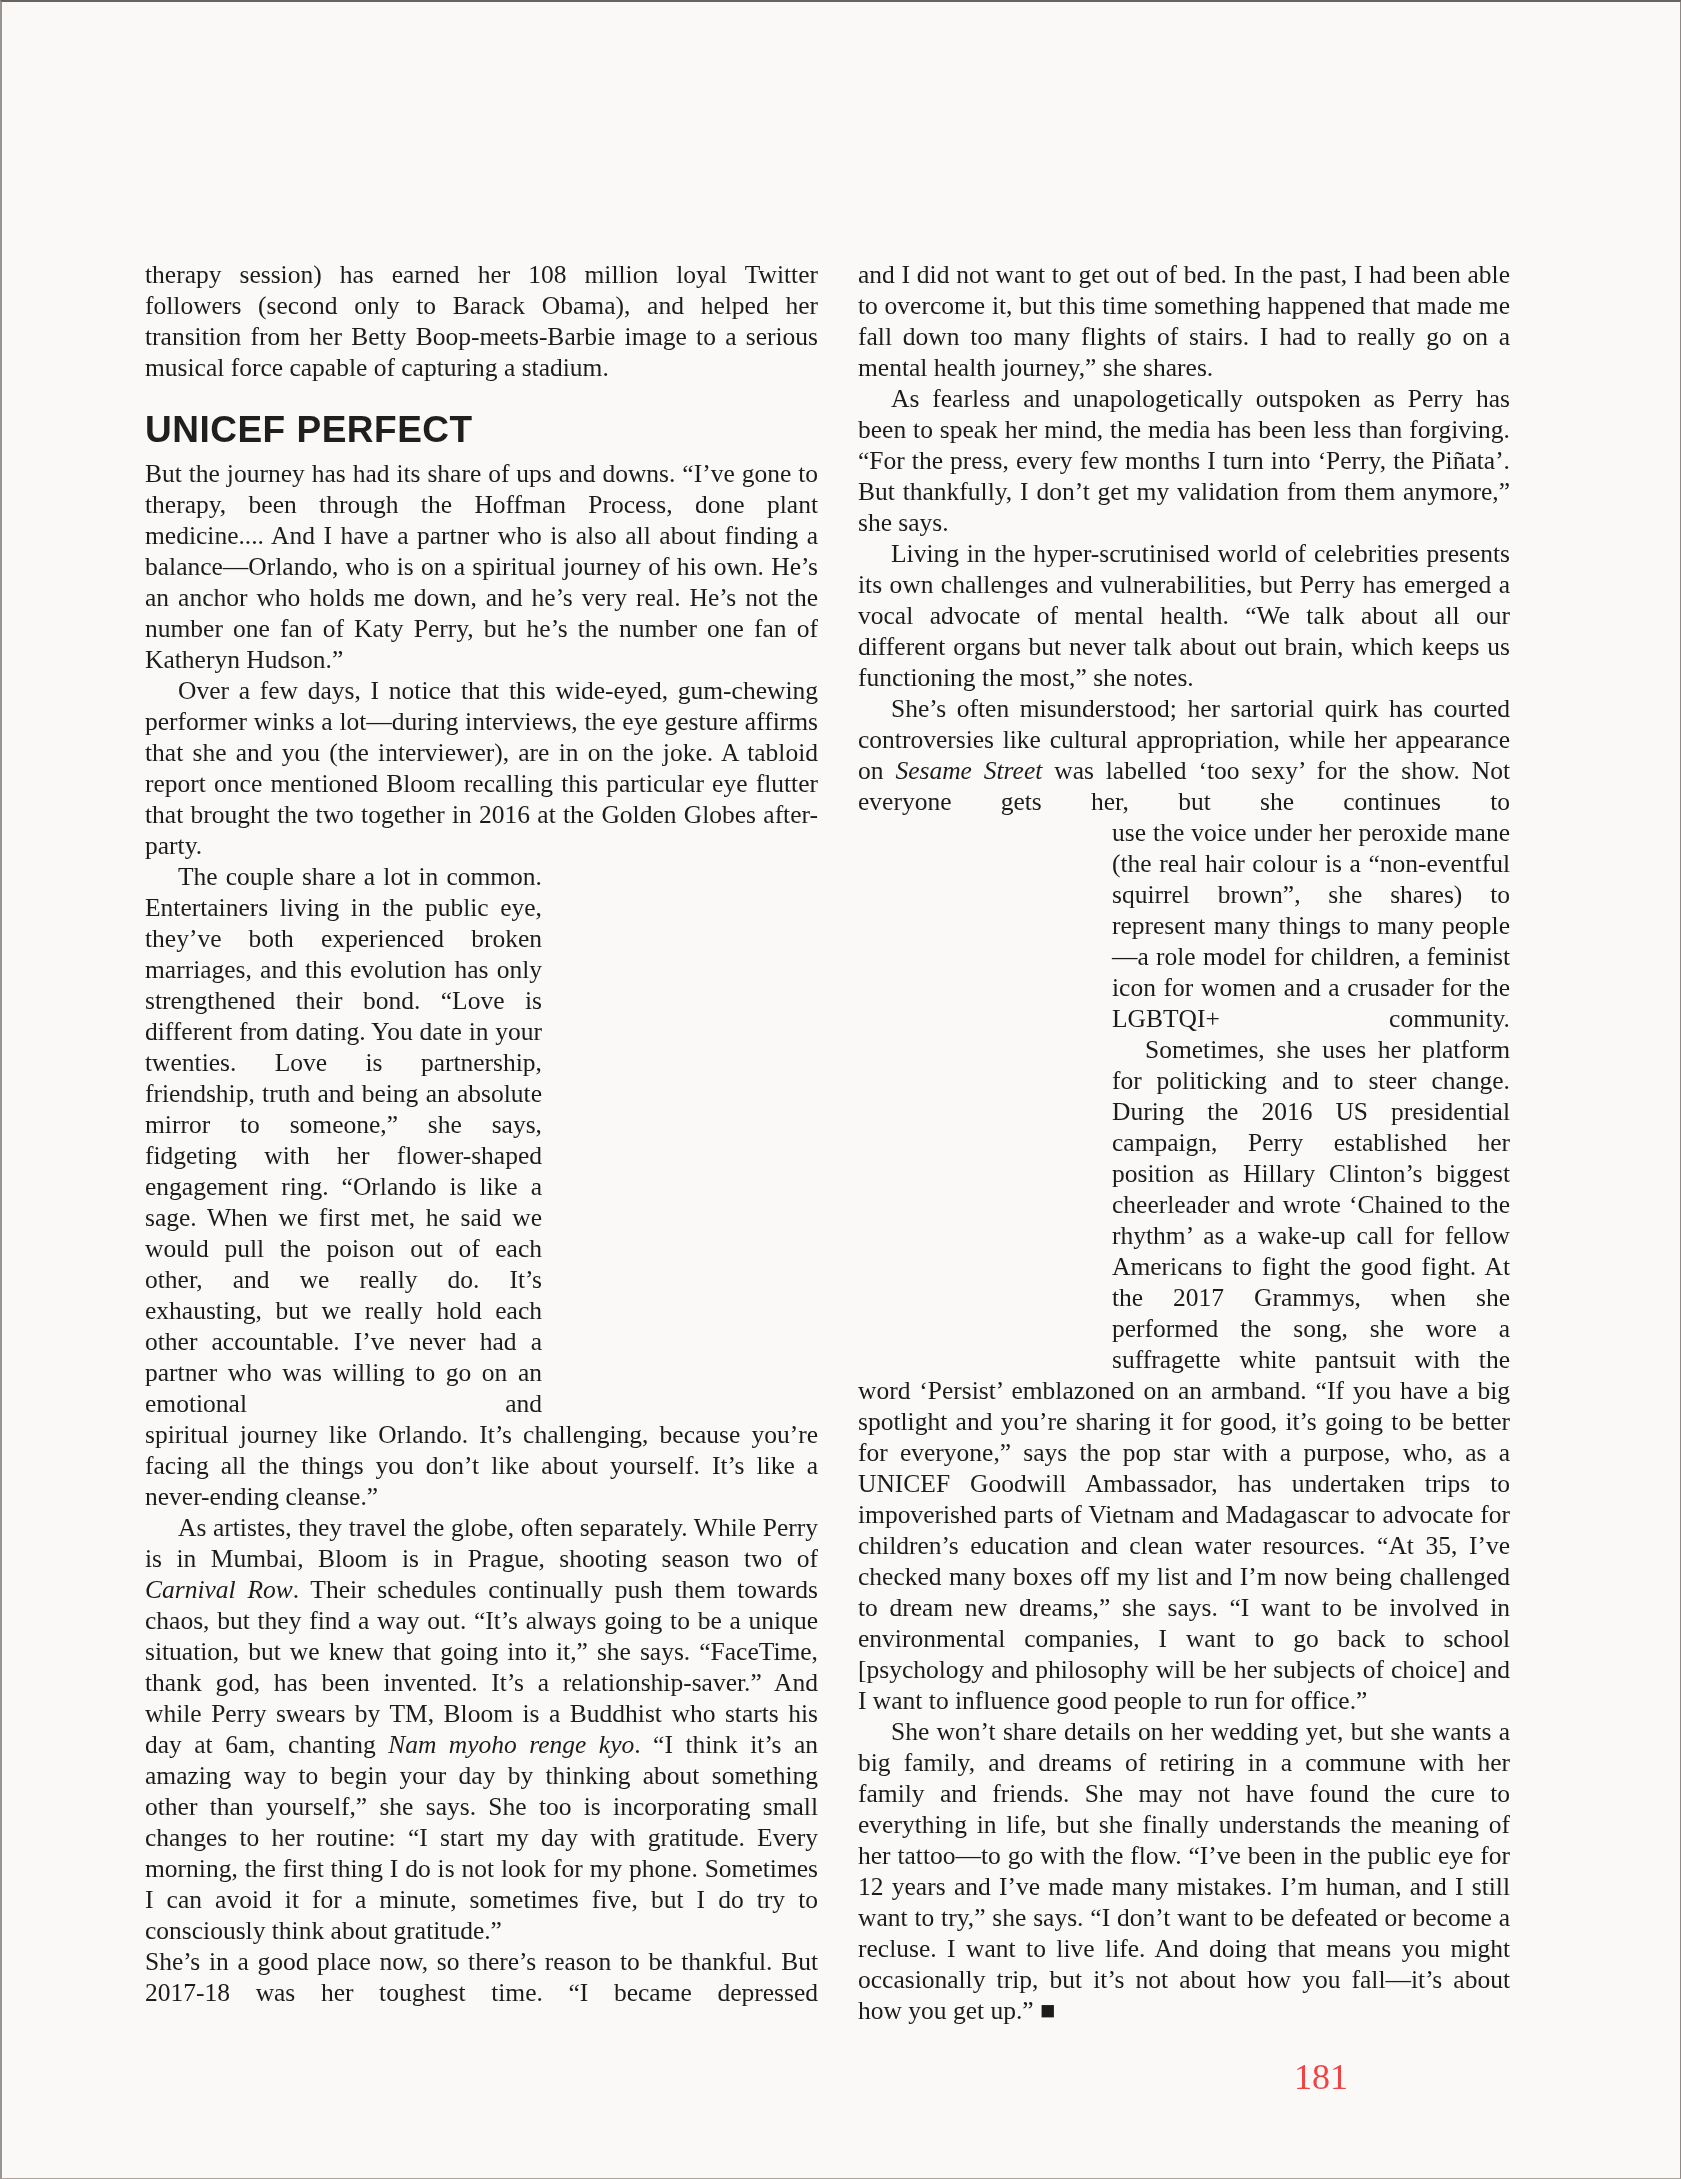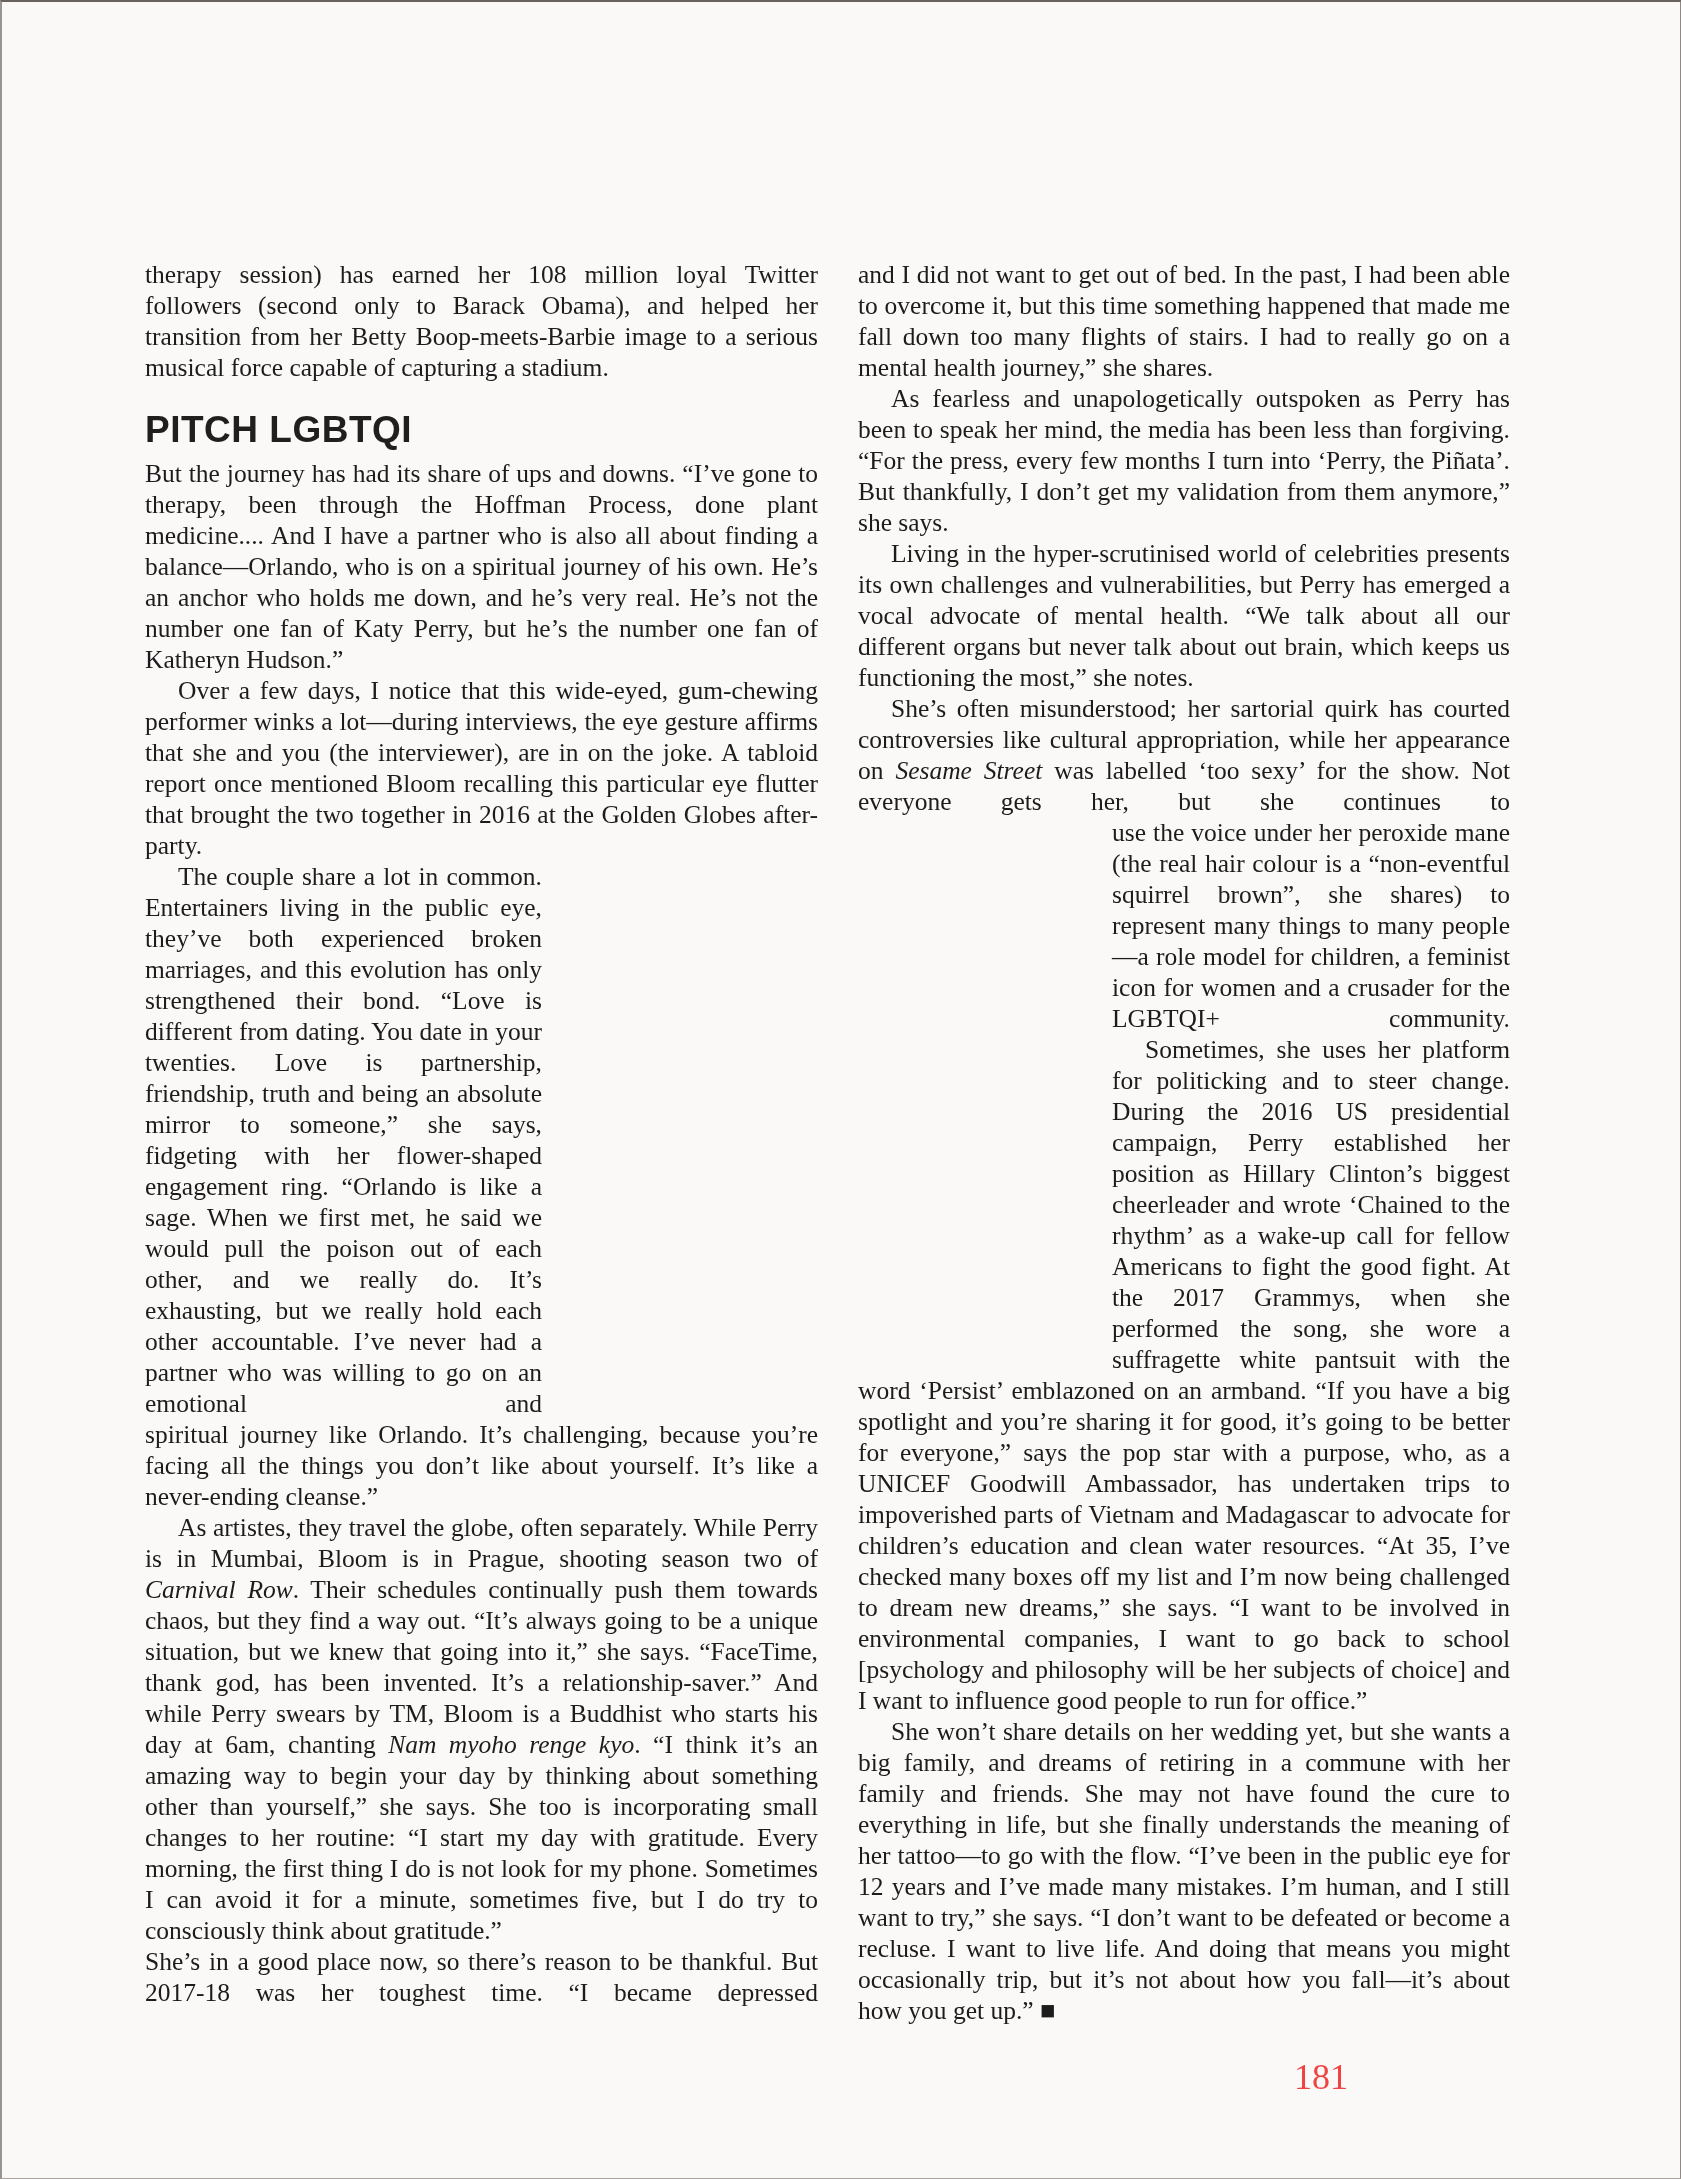--- a/index.html
+++ b/index.html
@@ -71,21 +71,21 @@
     color: #ef4444;
   }
 </style>
 </head>
 <body>
 
 <div class="page">
 
   <div class="column column-left">
       <p class="body-para"><span>therapy session) has earned her 108 million loyal Twitter followers (second only to Barack Obama), and helped her transition from her Betty Boop-meets-Barbie image to a serious musical force capable of capturing a stadium.</span></p>
-      <div class="section-heading">PITCH LGBTQI</div>
+      <div class="section-heading">UNICEF PERFECT</div>
       <p class="body-para"><span>But the journey has had its share of ups and downs. “I’ve gone to therapy, been through the Hoffman Process, done plant medicine.... And I have a partner who is also all about finding a balance—Orlando, who is on a spiritual journey of his own. He’s an anchor who holds me down, and he’s very real. He’s not the number one fan of Katy Perry, but he’s the number one fan of Katheryn Hudson.”</span></p>
       <p class="body-para indent"><span>Over a few days, I notice that this wide-eyed, gum-chewing performer winks a lot—during interviews, the eye gesture affirms that she and you (the interviewer), are in on the joke. A tabloid report once mentioned Bloom recalling this particular eye flutter that brought the two together in 2016 at the Golden Globes after-party.</span></p>
       <p class="body-para narrow indent cont"><span>The couple share a lot in common. Entertainers living in the public eye, they’ve both experienced broken marriages, and this evolution has only strengthened their bond. “Love is different from dating. You date in your twenties. Love is partnership, friendship, truth and being an absolute mirror to someone,” she says, fidgeting with her flower-shaped engagement ring. “Orlando is like a sage. When we first met, he said we would pull the poison out of each other, and we really do. It’s exhausting, but we really hold each other accountable. I’ve never had a partner who was willing to go on an emotional and</span></p>
       <p class="body-para"><span>spiritual journey like Orlando. It’s challenging, because you’re facing all the things you don’t like about yourself. It’s like a never-ending cleanse.”</span></p>
       <p class="body-para indent"><span>As artistes, they travel the globe, often separately. While Perry is in Mumbai, Bloom is in Prague, shooting season two of </span><span class="it">Carnival Row</span><span>. Their schedules continually push them towards chaos, but they find a way out. “It’s always going to be a unique situation, but we knew that going into it,” she says. “FaceTime, thank god, has been invented. It’s a relationship-saver.” And while Perry swears by TM, Bloom is a Buddhist who starts his day at 6am, chanting </span><span class="it">Nam myoho renge kyo</span><span>. “I think it’s an amazing way to begin your day by thinking about something other than yourself,” she says. She too is incorporating small changes to her routine: “I start my day with gratitude. Every morning, the first thing I do is not look for my phone. Sometimes I can avoid it for a minute, sometimes five, but I do try to consciously think about gratitude.”</span></p>
       <p class="body-para cont"><span>She’s in a good place now, so there’s reason to be thankful. But 2017-18 was her toughest time. “I became depressed</span></p>
     </div>
 
   <div class="column column-right">
       <p class="body-para"><span>and I did not want to get out of bed. In the past, I had been able to overcome it, but this time something happened that made me fall down too many flights of stairs. I had to really go on a mental health journey,” she shares.</span></p>

